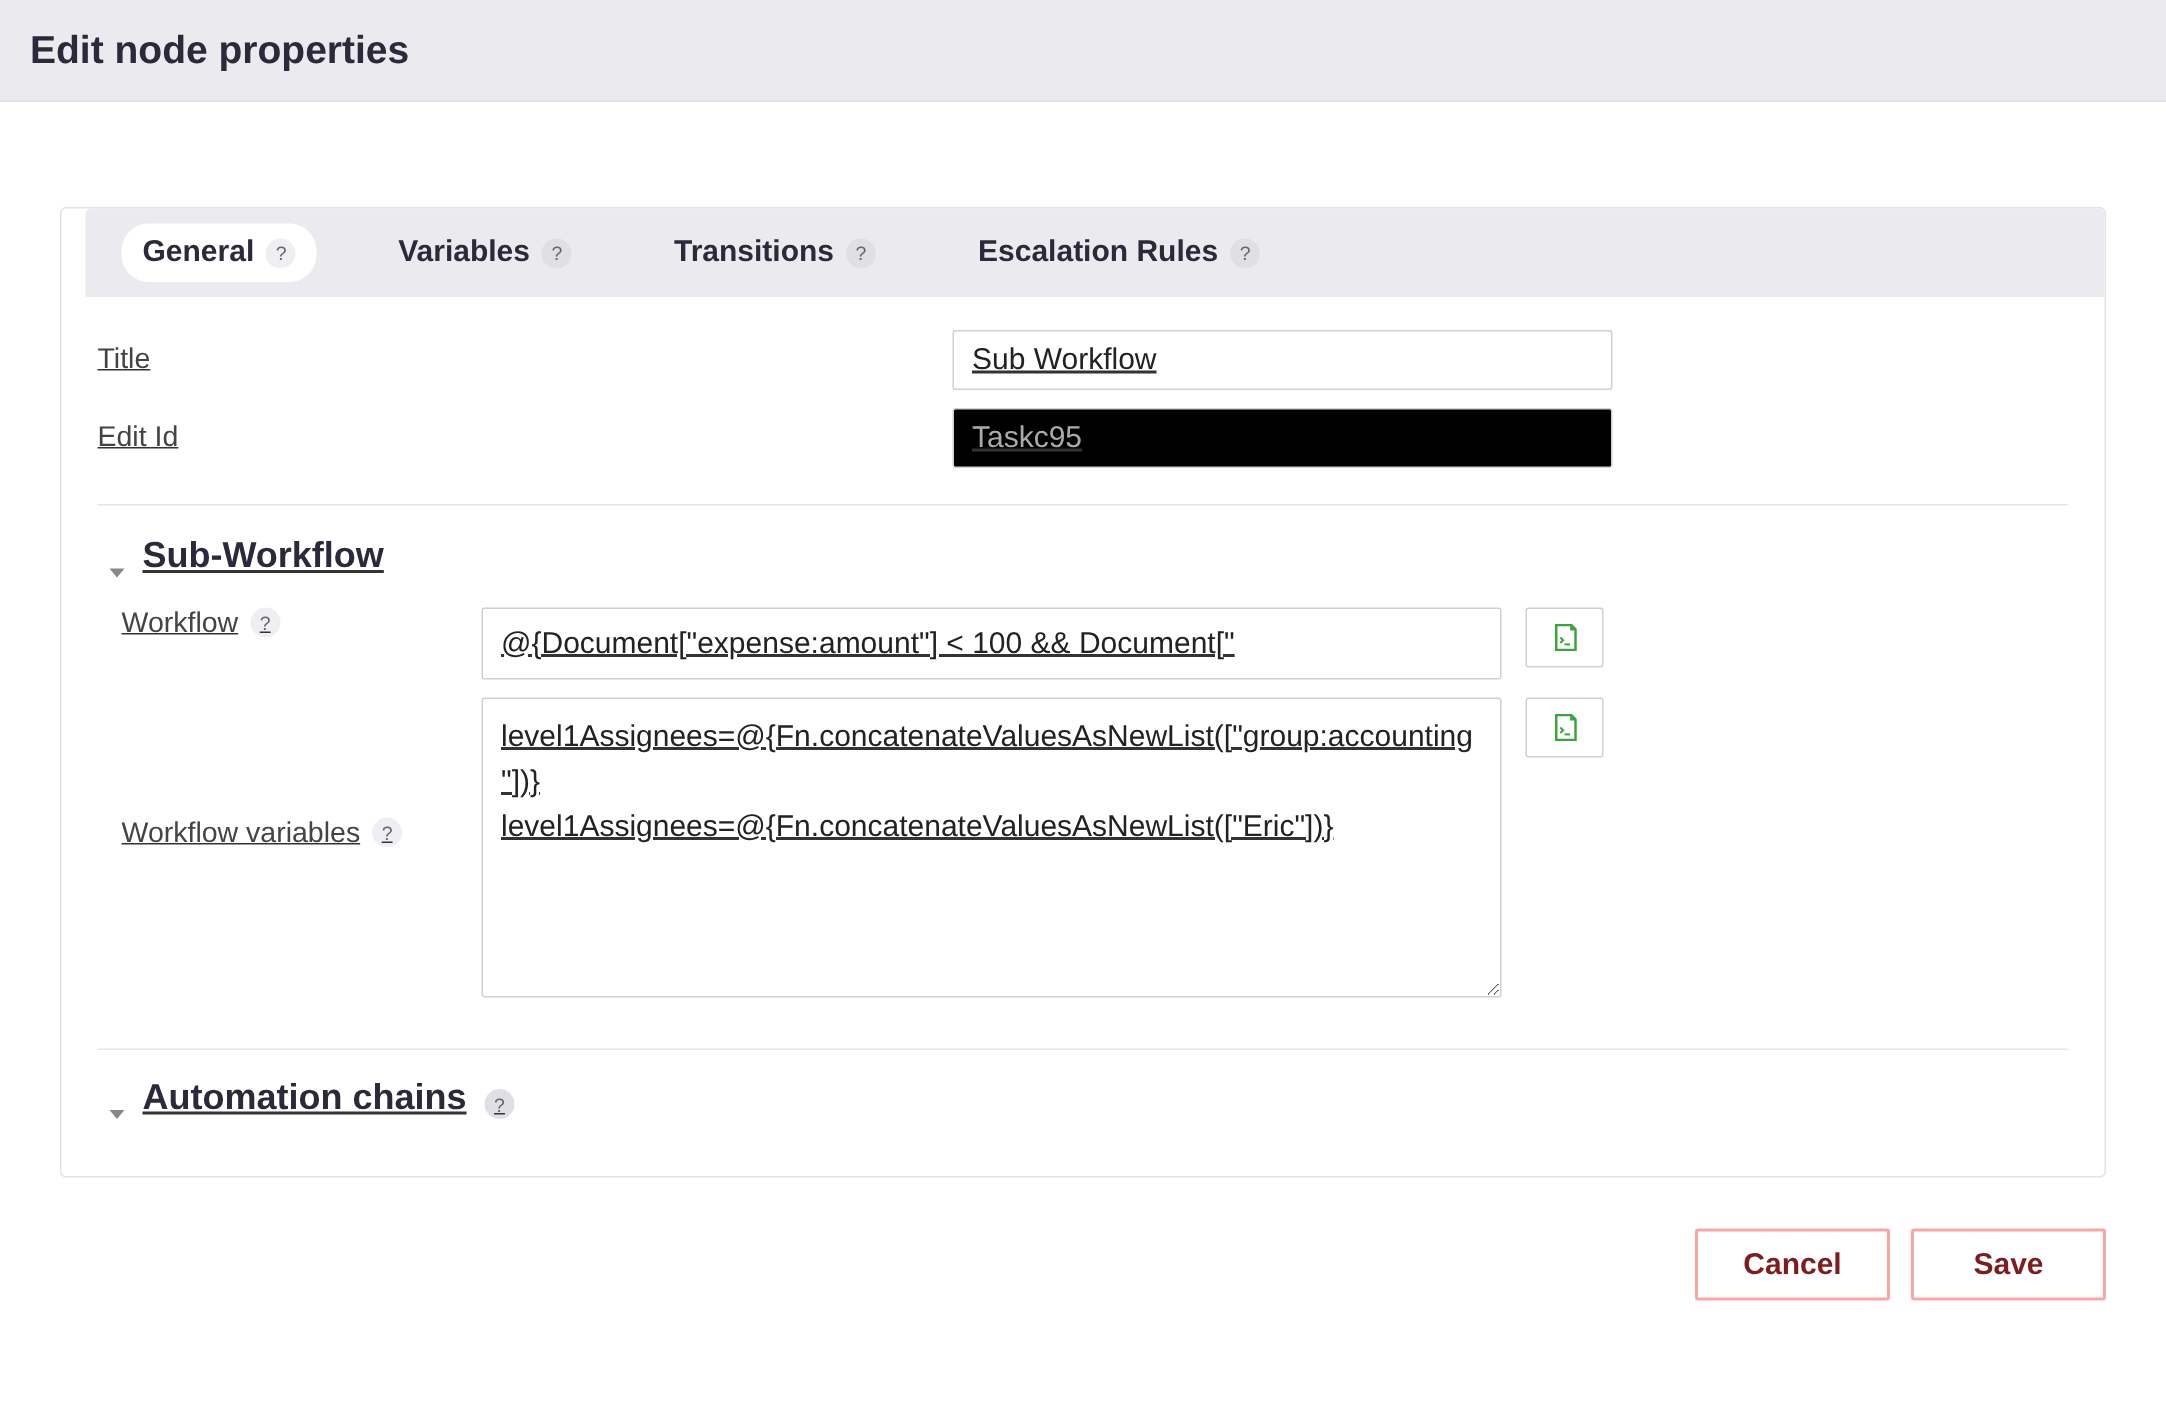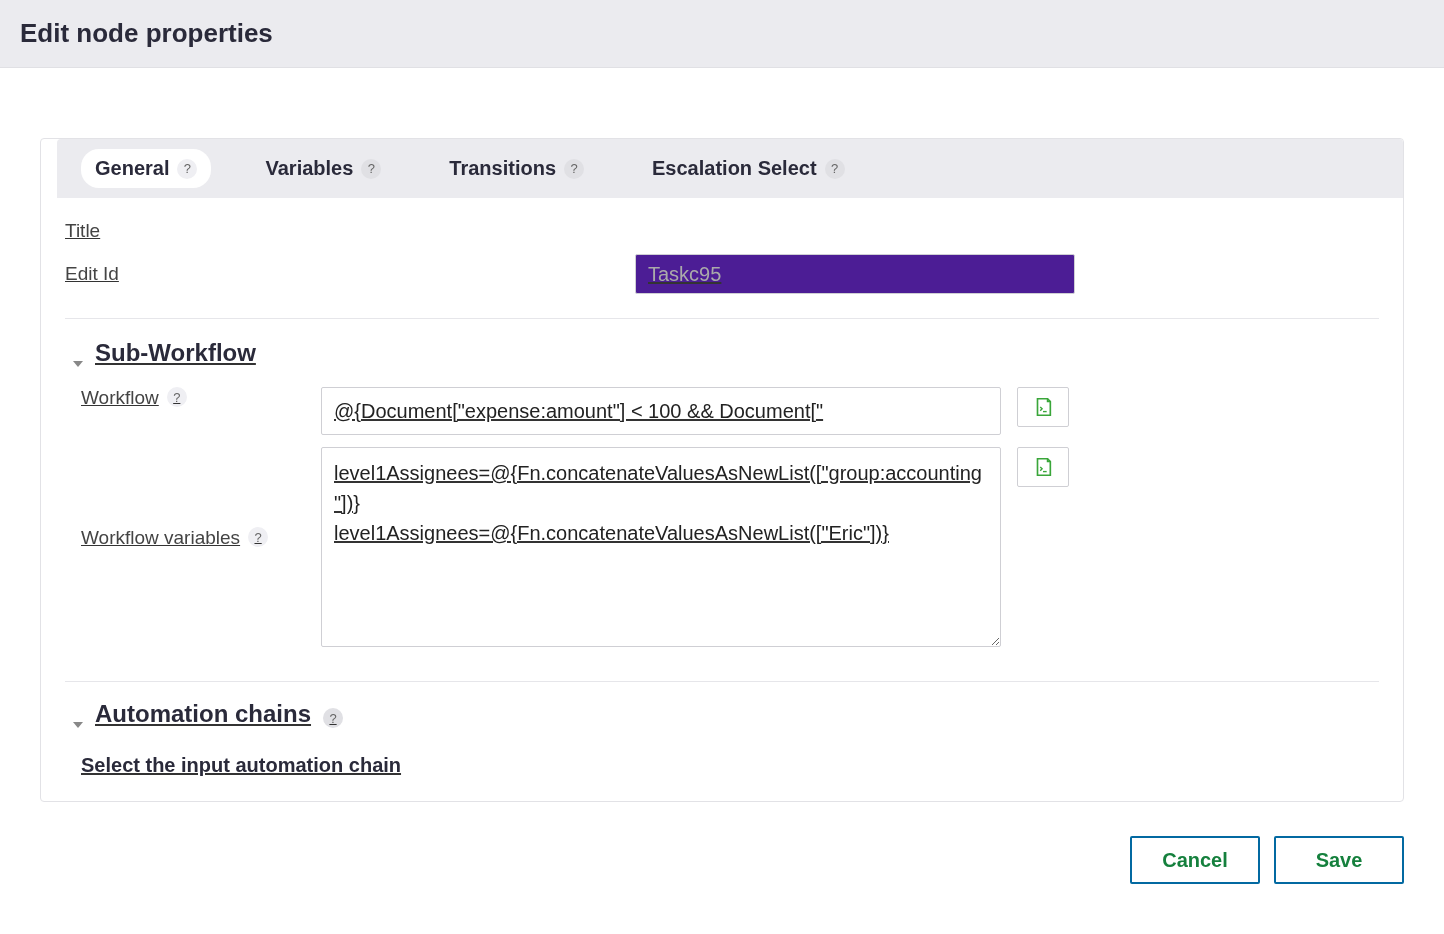--- a/index.html
+++ b/index.html
@@ -89,21 +89,21 @@
       height: 40px;
       border: 1px solid #cfcfd4;
       border-radius: 2px;
       padding: 0 12px;
       font-size: 20px;
       color: #222;
       background: #fff;
     }
     .form-input:disabled {
       color: #aaa;
-      background: #4c1d95;
+      background: #000000;
     }
     .section-divider {
       border-top: 1px solid #e6e6ea;
       margin: 18px 0 20px 0;
     }
     .section-divider.narrow {
       margin: 28px 0 18px 0;
     }
     .section-header {
       display: flex;
@@ -194,25 +194,25 @@
     }
     .footer-actions {
       display: flex;
       justify-content: flex-end;
       gap: 14px;
       padding: 14px 40px 30px 0;
     }
     .btn {
       min-width: 130px;
       height: 48px;
-      border: 2px solid #0369a1;
+      border: 2px solid #fca5a5;
       background: #fff;
       font-size: 20px;
       font-weight: 700;
-      color: #15803d;
+      color: #7f1d1d;
       cursor: pointer;
       border-radius: 2px;
     }
   </style>
 </head>
 <body>
 
 <div class="dialog-header">
   <h1>Edit node properties</h1>
 </div>
@@ -227,29 +227,30 @@
       </div>
       <div class="tab-item">
         <span>Variables</span>
         <span class="help-badge">?</span>
       </div>
       <div class="tab-item">
         <span>Transitions</span>
         <span class="help-badge">?</span>
       </div>
       <div class="tab-item">
-        <span>Escalation Select</span>
+        <span>Escalation Rules</span>
         <span class="help-badge">?</span>
       </div>
     </div>
 
     <div class="panel-body">
 
       <div class="form-row">
         <div class="form-label">Title</div>
+        <input class="form-input" type="text" value="Sub Workflow" style="">
       </div>
 
       <div class="form-row">
         <div class="form-label">Edit Id</div>
         <input class="form-input" type="text" disabled="" value="Taskc95" style="">
       </div>
 
       <div class="section-divider"></div>
 
       <div class="section-header">
@@ -295,21 +296,20 @@
       </div>
 
       <div class="section-divider narrow"></div>
 
       <div class="section-header">
         <span class="caret"></span>
         <span class="section-title">Automation chains</span>
         <span class="help-badge">?</span>
       </div>
 
-      <div class="bold-text">Select the input automation chain</div>
 
     </div>
   </div>
 </div>
 
 <div class="footer-actions">
   <button class="btn">Cancel</button>
   <button class="btn">Save</button>
 </div>
 

